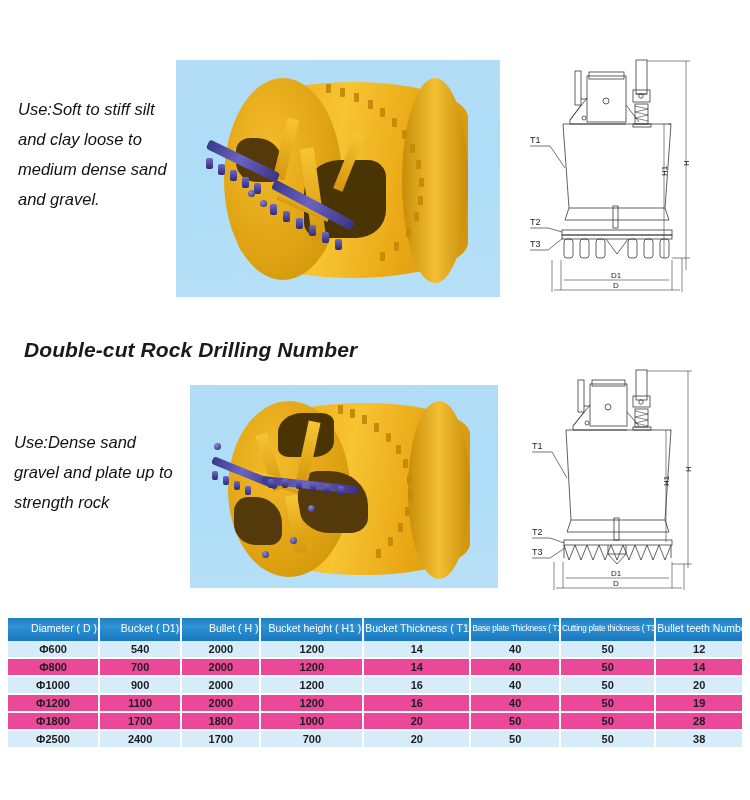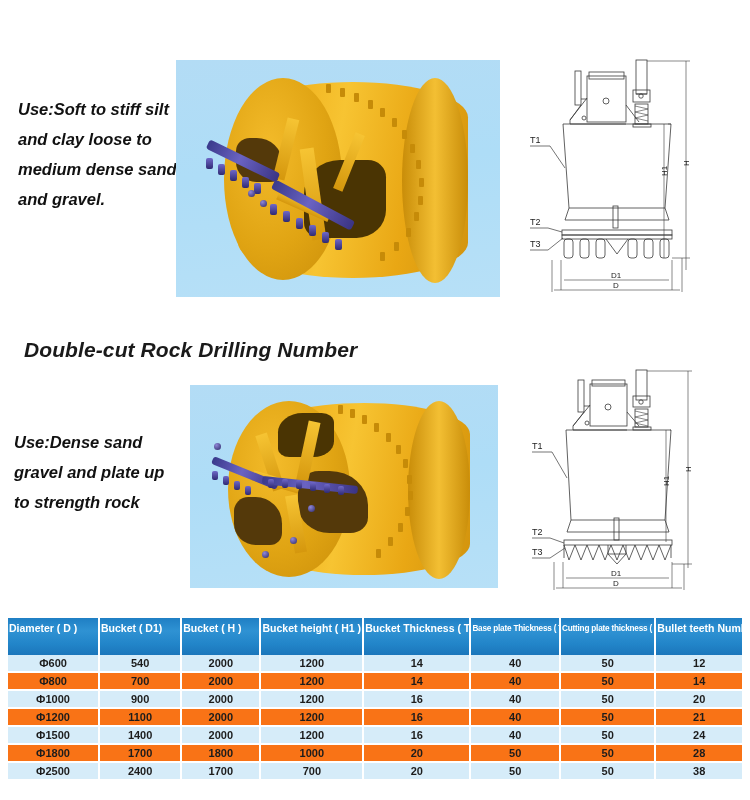--- a/index.html
+++ b/index.html
@@ -22,21 +22,21 @@
     letter-spacing: 0.1px;
     white-space: nowrap;
   }
   #title-1 { left: 24px; top: 18px; }
   #title-2 { left: 24px; top: 338px; }
 
   
   .use-text {
     position: absolute;
     font-style: italic;
-    font-weight: bold;
+    font-weight: normal;
     font-size: 16.5px;
     line-height: 30px;
     color: #111;
     width: 160px;
   }
   #use-1 { left: 18px; top: 94px; }
   #use-2 { left: 14px; top: 427px; }
 
   
   .photo {
@@ -115,43 +115,43 @@
   }
   table.spec {
     width: 100%;
     border-collapse: collapse;
     table-layout: fixed;
   }
   table.spec th {
     background: linear-gradient(180deg,#1f7fc4 0%, #2f92d3 35%, #2285c9 70%, #1b76bb 100%);
     color: #ffffff;
     font-size: 10.5px;
-    font-weight: bold;
-    padding: 5px 1px 20px 1px;
-    text-align:left;
+    font-weight: normal;
+    padding: 5px 1px 6px 1px;
+    text-align:right;
     border-right: 2px solid #ffffff;
     line-height: 1.1;
     white-space: nowrap;
     overflow:hidden;
   }
   table.spec th:last-child { border-right: none; }
   table.spec th.small { font-size: 8.2px; letter-spacing:-0.2px; }
   table.spec td {
     font-size: 11px;
     font-weight: bold;
     color: #1c1c1c;
     text-align:center;
     padding: 2px 1px;
     height: 17px;
     border-right: 2px solid #ffffff;
     white-space: nowrap;
   }
   table.spec td:last-child { border-right:none; }
   table.spec tbody tr.odd  td { background: #d6ecf9; }
-  table.spec tbody tr.even td { background: #f97316; }
+  table.spec tbody tr.even td { background: #ec4899; }
   table.spec tbody tr { border-bottom: 2px solid #ffffff; }
 </style>
 </head>
 <body>
 
 <div class="page">
 
 
   <div class="use-text" id="use-1">Use:Soft to stiff silt and clay loose to medium dense sand and gravel.</div>
 
@@ -393,21 +393,21 @@
         <col style="width:14.0%">
           <col style="width:14.6%">
           <col style="width:12.2%">
         <col style="width:13.0%">
           <col style="width:11.8%">
       </colgroup>
       <thead>
         <tr>
           <th>Diameter ( D )</th>
           <th>Bucket ( D1)</th>
-          <th>Bucket ( H )</th>
+          <th>Bullet ( H )</th>
           <th>Bucket height ( H1 )</th>
           <th>Bucket Thickness ( T1 )</th>
           <th class="small">Base plate Thickness ( T2 )</th>
           <th class="small">Cutting plate thickness ( T3 )</th>
           <th>Bullet teeth Number</th>
         </tr>
       </thead>
       <tbody id="spec-body">
           <tr class="odd">
             <td>Ф600</td>
@@ -440,31 +440,21 @@
             <td>20</td>
           </tr>
           <tr class="even">
             <td>Ф1200</td>
             <td>1100</td>
             <td>2000</td>
             <td>1200</td>
             <td>16</td>
             <td>40</td>
             <td>50</td>
-            <td>21</td>
-          </tr>
-          <tr class="odd">
-            <td>Ф1500</td>
-            <td>1400</td>
-            <td>2000</td>
-            <td>1200</td>
-            <td>16</td>
-            <td>40</td>
-            <td>50</td>
-            <td>24</td>
+            <td>19</td>
           </tr>
           <tr class="even">
             <td>Ф1800</td>
             <td>1700</td>
             <td>1800</td>
             <td>1000</td>
             <td>20</td>
             <td>50</td>
             <td>50</td>
             <td>28</td>

